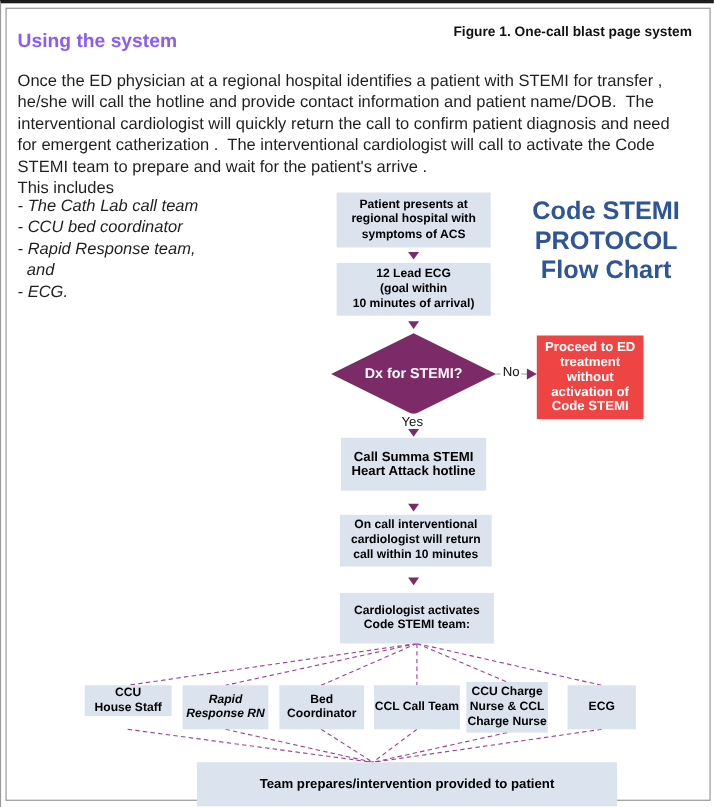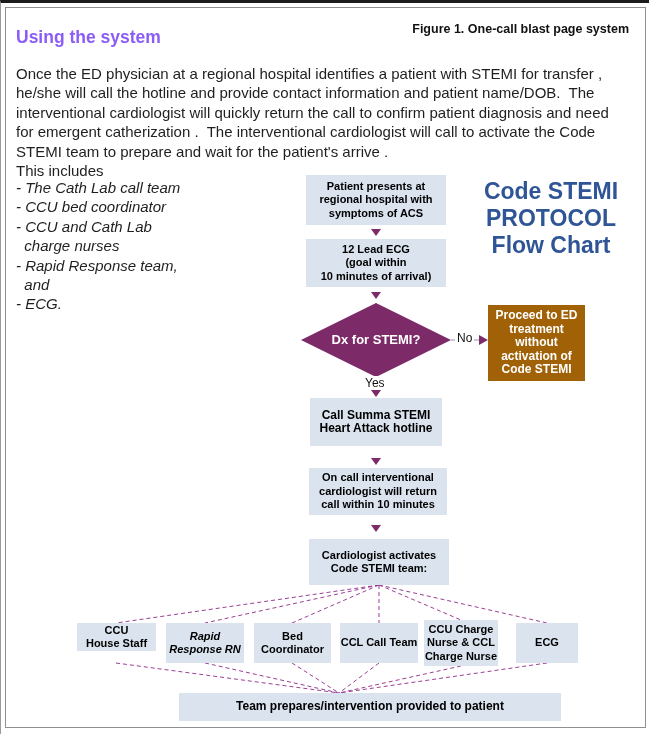--- a/index.html
+++ b/index.html
@@ -11,21 +11,21 @@
   .frame{position:absolute;left:4px;top:4px;width:639px;height:719px;border:1px solid #8f8f8f;}
   .figcap{position:absolute;top:19px;right:20px;font-size:12.5px;font-weight:bold;color:#111;}
   .heading{position:absolute;left:15px;top:24px;font-size:17.5px;font-weight:bold;color:#8b5cf6;}
   .para{position:absolute;left:15px;top:61px;width:622px;font-size:15px;line-height:19.4px;white-space:pre-wrap;color:#1f1f1f;}
   .includes{position:absolute;left:15px;top:175px;width:280px;font-size:15px;line-height:19.4px;color:#1f1f1f;}
   .includes div{white-space:pre-wrap;font-style:italic;}
   .fc-title{position:absolute;left:458px;top:175px;width:184px;text-align:center;
     font-size:23px;line-height:27px;font-weight:bold;color:#2f5597;white-space:pre-line;}
   .node{position:absolute;background:#dae3ee;color:#000;font-weight:bold;font-size:11px;line-height:13.5px;
     text-align:center;display:flex;align-items:center;justify-content:center;white-space:pre-line;z-index:2;}
-  .node.purple{background:#a16207;color:#fff;}
+  .node.purple{background:#ef4444;color:#fff;}
   .diamond-label{position:absolute;left:300px;top:329px;width:150px;text-align:center;
     color:#fff;font-weight:bold;font-size:13px;z-index:3;}
   .branch-label{position:absolute;font-size:12px;color:#111;z-index:3;background:#fff;padding:0 2px;}
   svg.overlay{position:absolute;left:0;top:0;z-index:1;}
   .teambox{font-size:11px;line-height:13.5px;}
   .bottombar{font-size:12px;}
 </style>
 </head>
 <body>
 
@@ -69,22 +69,20 @@
   <div class="para">Once the ED physician at a regional hospital identifies a patient with STEMI for transfer ,
 he/she will call the hotline and provide contact information and patient name/DOB.  The
 interventional cardiologist will quickly return the call to confirm patient diagnosis and need
 for emergent catherization .  The interventional cardiologist will call to activate the Code
 STEMI team to prepare and wait for the patient's arrive .
 This includes</div>
 
   <div class="includes">
     <div>- The Cath Lab call team</div>
     <div>- CCU bed coordinator</div>
-    <div>- CCU and Cath Lab
-  charge nurses</div>
     <div>- Rapid Response team,
   and</div>
     <div>- ECG.</div>
   </div>
 
   <div class="fc-title">Code STEMI
 PROTOCOL
 Flow Chart</div>
 
   <div class="node" style="left:305px;top:172px;width:140px;height:50px;">Patient presents at
@@ -121,14 +119,14 @@
   <div class="node teambox" style="left:165px;top:620px;width:78px;height:40px;font-style:italic;">Rapid
 Response RN</div>
   <div class="node teambox" style="left:253px;top:620px;width:77px;height:40px;">Bed
 Coordinator</div>
   <div class="node teambox" style="left:339px;top:620px;width:78px;height:40px;">CCL Call Team</div>
   <div class="node teambox" style="left:423px;top:617px;width:74px;height:46px;">CCU Charge
 Nurse &amp; CCL
 Charge Nurse</div>
   <div class="node teambox" style="left:515px;top:620px;width:62px;height:40px;">ECG</div>
 
-  <div class="node bottombar" style="left:178px;top:690px;width:382px;height:28px;">Team prepares/intervention provided to patient</div>
+  <div class="node bottombar" style="left:178px;top:690px;width:382px;height:40px;">Team prepares/intervention provided to patient</div>
 </div>
 
 </body></html>

